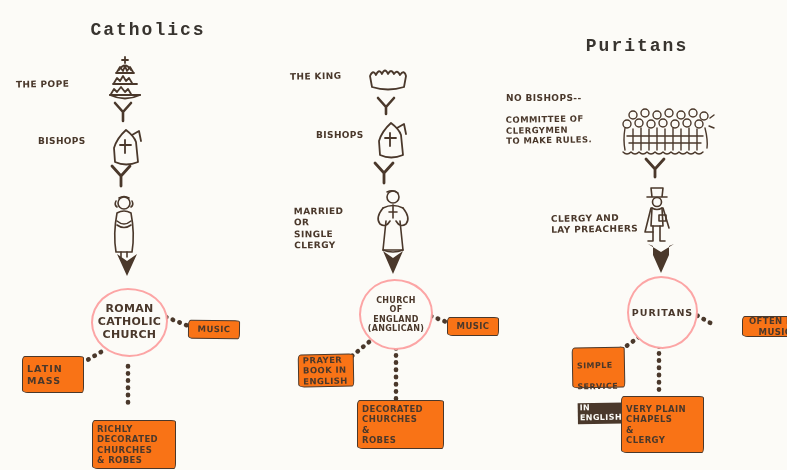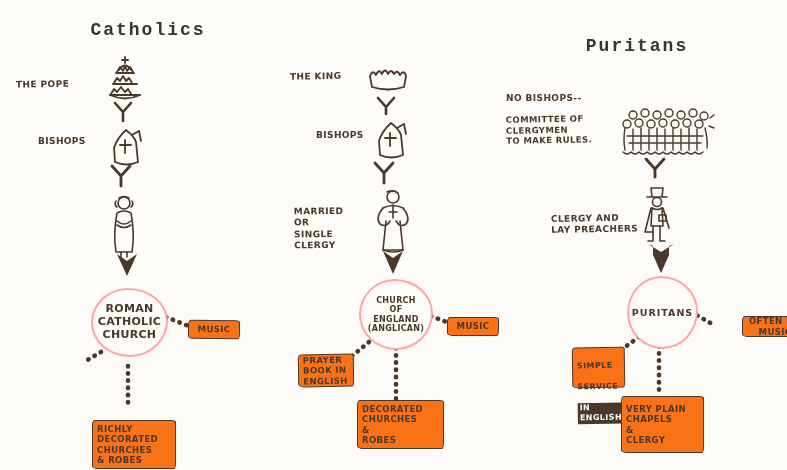--- a/index.html
+++ b/index.html
@@ -120,20 +120,24 @@
   </div>
 
   <div class="abs circle" style="left:91px;top:288px;width:73px;height:65px">
     <div class="hand">ROMAN
 CATHOLIC
 CHURCH</div>
   </div>
 
   <div class="abs rbox center" style="left:188px;top:320px;width:52px;height:19px;transform:rotate(.5deg)">
     <span class="hand">MUSIC</span>
+  </div>
+  <div class="abs rbox" style="left:22px;top:356px;width:62px;height:37px">
+    <span class="hand" style="font-size:9.5px;letter-spacing:1px">LATIN
+MASS</span>
   </div>
   <div class="abs rbox" style="left:92px;top:420px;width:84px;height:49px">
     <span class="hand">RICHLY
 DECORATED
 CHURCHES
 &amp; ROBES</span>
   </div>
 
 
   <div class="abs hand" style="left:290px;top:71px;width:72px;transform:rotate(-1deg)">THE KING</div>

